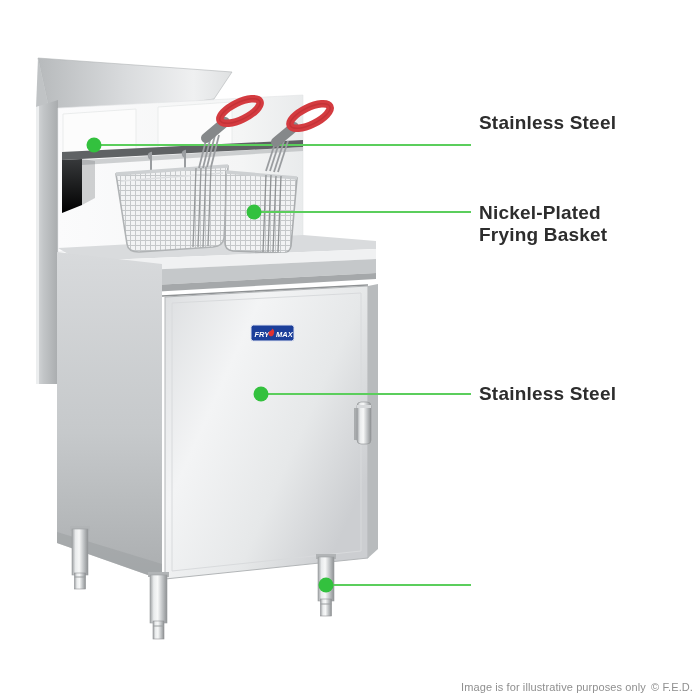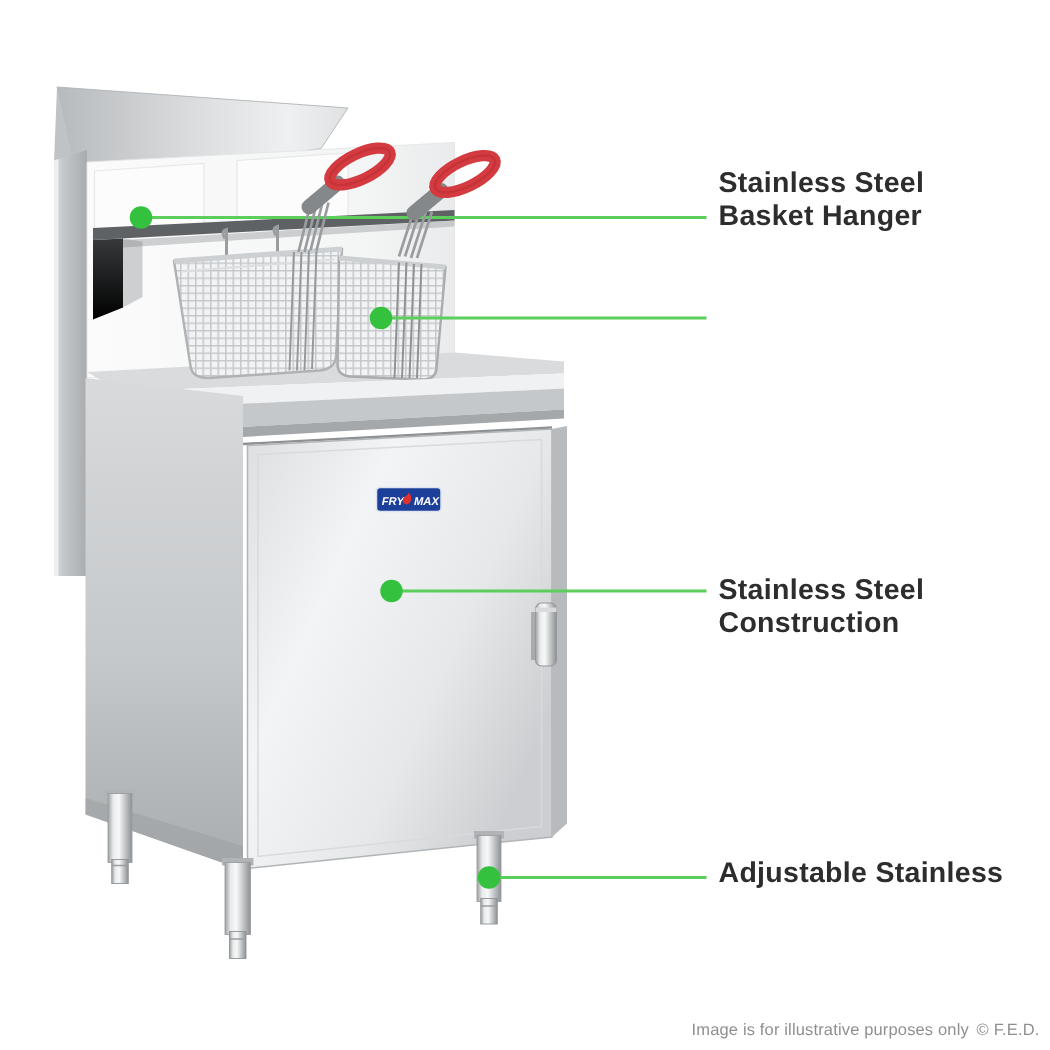--- a/index.html
+++ b/index.html
@@ -195,28 +195,29 @@
       <line x1="276" y1="142" x2="294" y2="127" stroke="#85888a" stroke-width="10" stroke-linecap="round"></line>
       <ellipse cx="240" cy="111" rx="22" ry="8.5" transform="rotate(-26 240 111)" fill="none" stroke="#d43b40" stroke-width="7.5"></ellipse>
       <ellipse cx="310" cy="116" rx="22" ry="8.5" transform="rotate(-26 310 116)" fill="none" stroke="#d43b40" stroke-width="7.5"></ellipse>
       <ellipse cx="240" cy="111" rx="22" ry="8.5" transform="rotate(-26 240 111)" fill="none" stroke="#b5292e" stroke-width="1.5" opacity="0.5"></ellipse>
       <ellipse cx="310" cy="116" rx="22" ry="8.5" transform="rotate(-26 310 116)" fill="none" stroke="#b5292e" stroke-width="1.5" opacity="0.5"></ellipse>
     </g>
   </svg>
 
   <div class="callout-label" style="left:479px;top:112px">
     <div>Stainless Steel</div>
-    <div>Basket Hanger</div>
+  </div>
+  <div class="callout-label" style="left:479px;top:202px">
+    <div>Nickel-Plated</div>
+    <div>Frying Basket</div>
   </div>
   <div class="callout-label" style="left:479px;top:383px">
     <div>Stainless Steel</div>
-    <div>Construction</div>
   </div>
   <div class="callout-label" style="left:479px;top:572px">
-    <div>Adjustable Stainless</div>
   </div>
 
   <div class="footer-note">
     <span>Image is for illustrative purposes only</span>
     <span>© F.E.D.</span>
   </div>
 
 </div>
 
 </body></html>

